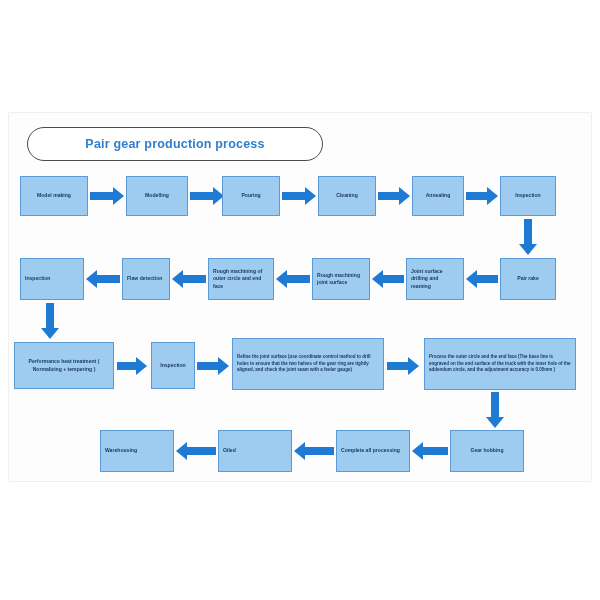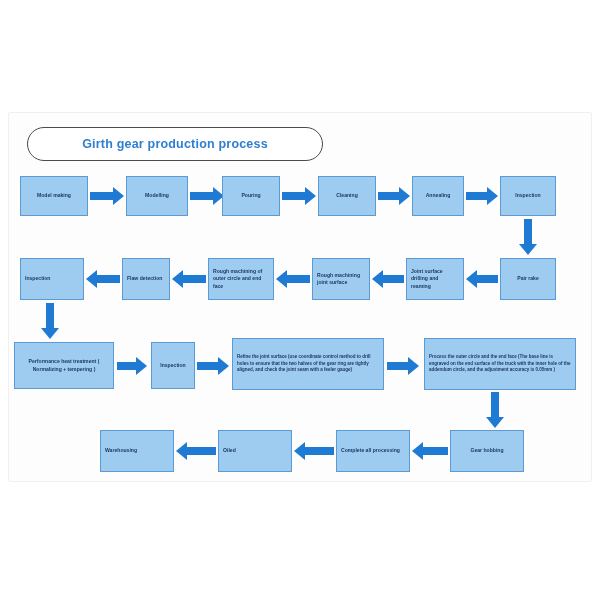--- a/index.html
+++ b/index.html
@@ -85,21 +85,21 @@
       border-top:11px solid #1f7ad4; }
 </style>
 </head>
 <body>
 
 <div id="canvas">
 
   <div id="panel"></div>
 
   <div id="title-pill">
-    <span class="t">Girth gear production process</span>
+    <span class="t">Pair gear production process</span>
   </div>
 
   <div class="node center" style="left:20px;  top:176px; width:68px; height:40px;">
     <span class="lbl">Model making</span>
   </div>
   <div class="arrow right" style="left:90px; top:187px; width:34px; height:18px;">
     <span class="shaft" style="width:24px;"></span>
       <span class="head"></span>
   </div>
 

